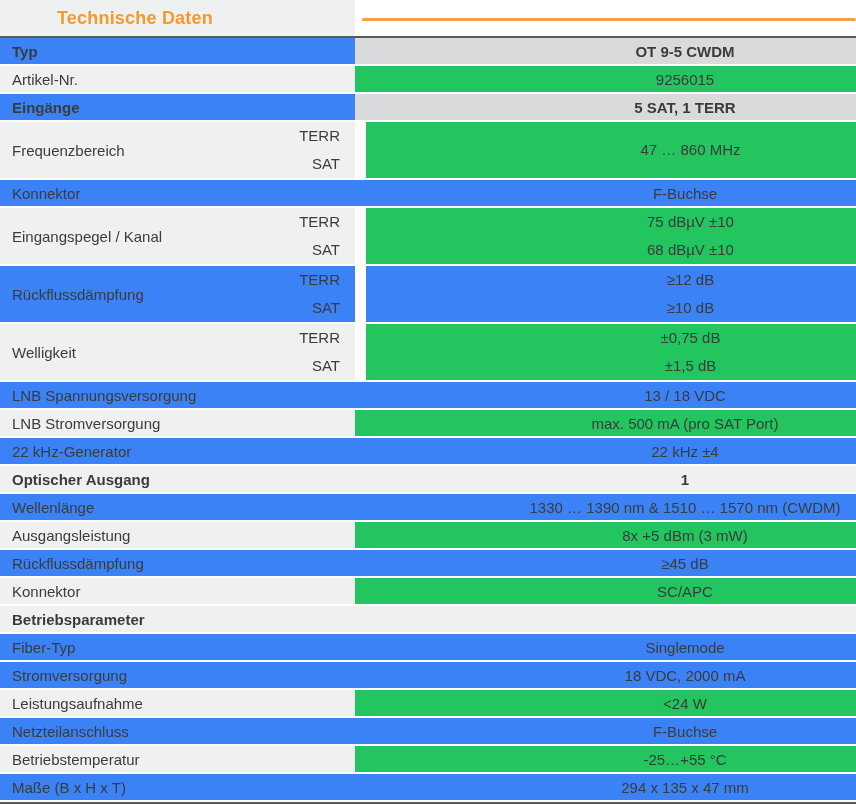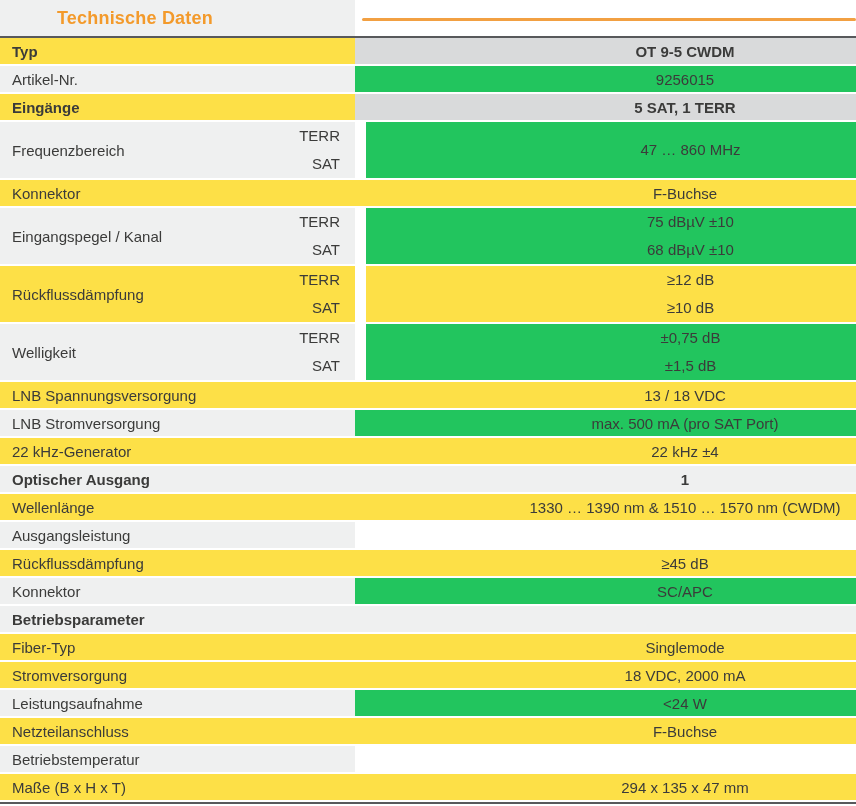--- a/index.html
+++ b/index.html
@@ -98,21 +98,21 @@
   }
   .value-line {
     height: 28px;
     line-height: 28px;
     white-space: nowrap;
   }
   .row.single .value-line { height: auto; line-height: normal; }
 
   
   .row.dark  .cell-label,
-  .row.dark  .cell-value { background: #fde047; }
+  .row.dark  .cell-value { background: #3b82f6; }
   .row.light .cell-label { background: #eff0f0; }
   .row.light .cell-value { background: #22c55e; }
   .row.section.light .cell-value { background: #eff0f0; }
   .row.section.dark  .cell-value { background: #d9dadb; }
   .row.section .label-text,
   .row.section .cell-value { font-weight: 700; }
 </style>
 </head>
 <body>
 
@@ -248,20 +248,23 @@
           <span class="label-text">Wellenlänge</span>
         </div>
         <div class="cell-value">
           <div class="value-line">1330 … 1390 nm &amp; 1510 … 1570 nm (CWDM)</div>
         </div>
       </div>
       <div class="row single light">
         <div class="cell-label">
           <span class="label-text">Ausgangsleistung</span>
         </div>
+        <div class="cell-value">
+          <div class="value-line">8x +5 dBm (3 mW)</div>
+        </div>
       </div>
       <div class="row single dark">
         <div class="cell-label">
           <span class="label-text">Rückflussdämpfung</span>
         </div>
         <div class="cell-value">
           <div class="value-line">≥45 dB</div>
         </div>
       </div>
       <div class="row single light">
@@ -308,20 +311,23 @@
         <div class="cell-label">
           <span class="label-text">Netzteilanschluss</span>
         </div>
         <div class="cell-value">
           <div class="value-line">F-Buchse</div>
         </div>
       </div>
       <div class="row single light">
         <div class="cell-label">
           <span class="label-text">Betriebstemperatur</span>
+        </div>
+        <div class="cell-value">
+          <div class="value-line">-25…+55 °C</div>
         </div>
       </div>
       <div class="row single dark">
         <div class="cell-label">
           <span class="label-text">Maße (B x H x T)</span>
         </div>
         <div class="cell-value">
           <div class="value-line">294 x 135 x 47 mm</div>
         </div>
       </div>

